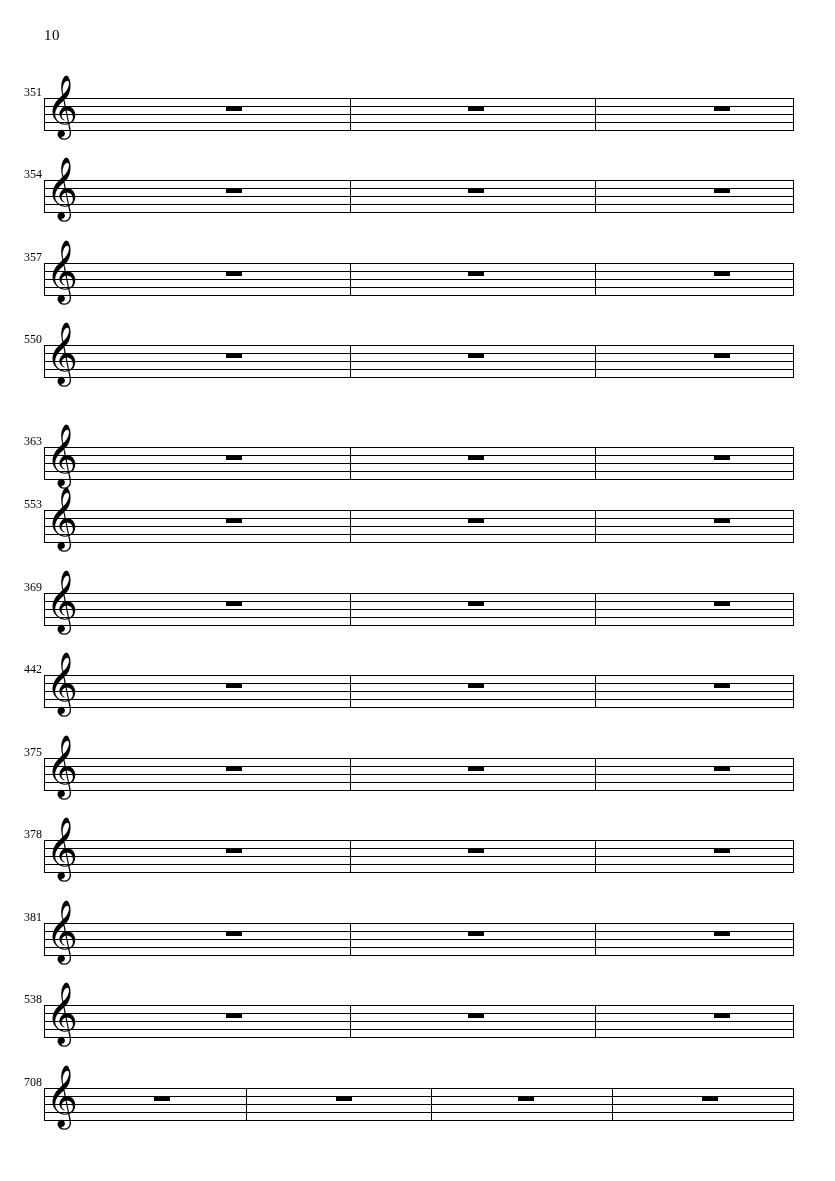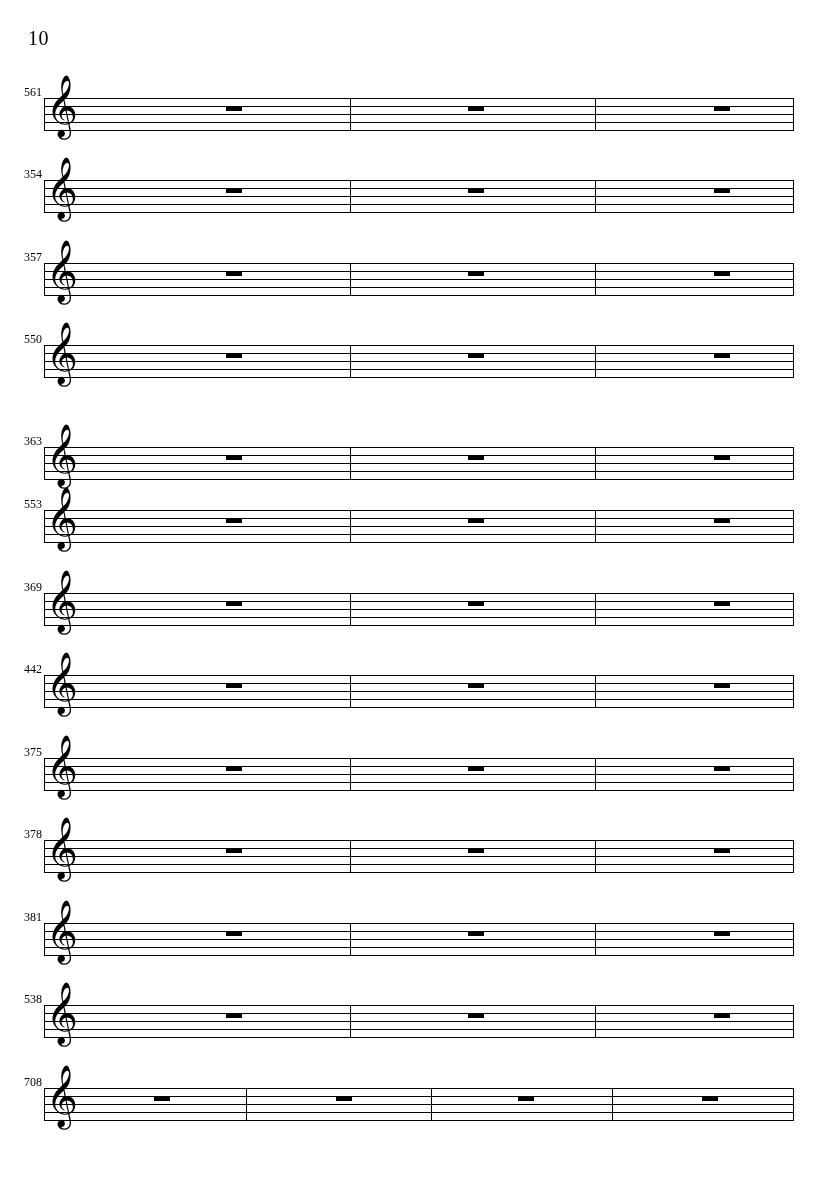--- a/index.html
+++ b/index.html
@@ -15,23 +15,23 @@
     position: relative;
     overflow: hidden;
   }
   .page {
     position: relative;
     width: 835px;
     height: 1181px;
   }
   .page-number {
     position: absolute;
-    left: 28px;
+    left: 44px;
     top: 27px;
-    font-size: 20px;
+    font-size: 15px;
     font-family: "Liberation Serif", serif;
     color: #000000;
     letter-spacing: 0.5px;
   }
   .system {
     position: absolute;
     left: 0;
     width: 835px;
     height: 64px;
   }
@@ -107,21 +107,21 @@
     background: #000000;
   }
 </style>
 </head>
 <body>
 
 <div class="page">
   <div class="page-number">10</div>
   <div id="systems-root">
       <div class="system" style="top: 85px;">
-        <div class="measure-number">561</div>
+        <div class="measure-number">351</div>
         <div class="staff" style="left: 44px; width: 750px;">
           <div class="staff-line l0"></div>
           <div class="staff-line l1"></div>
           <div class="staff-line l2"></div>
           <div class="staff-line l3"></div>
           <div class="staff-line l4"></div>
           <div class="staff-start-bar"></div>
           <div class="staff-end-bar"></div>
           <div class="barline" style="left: 306px;"></div>
           <div class="barline" style="left: 551px;"></div>

